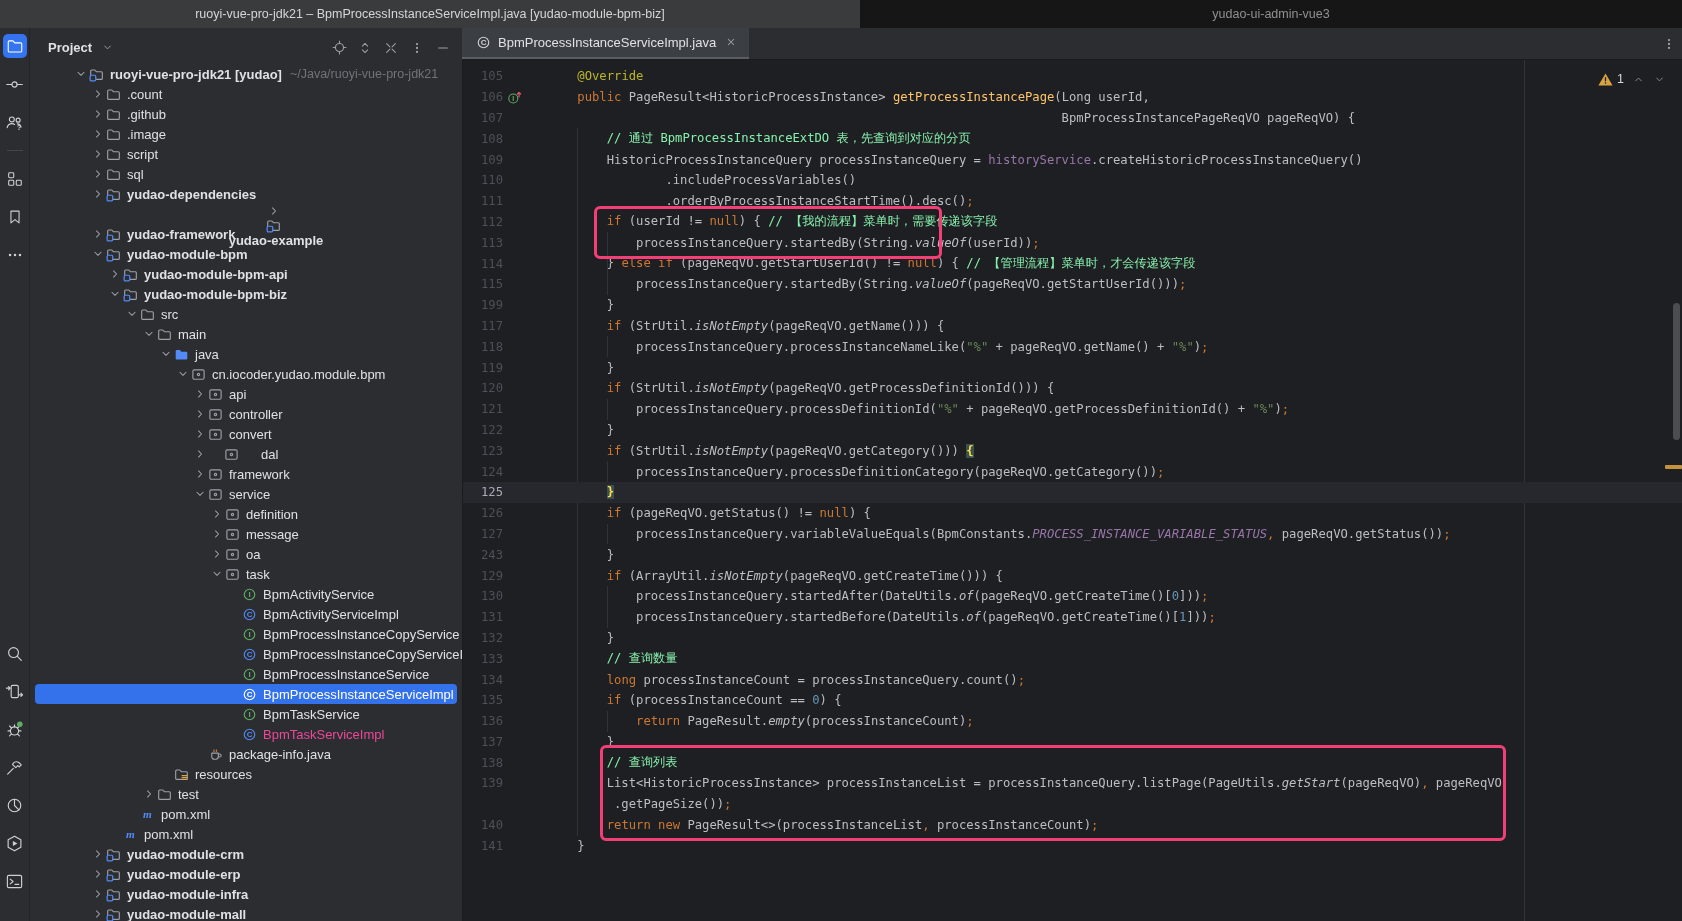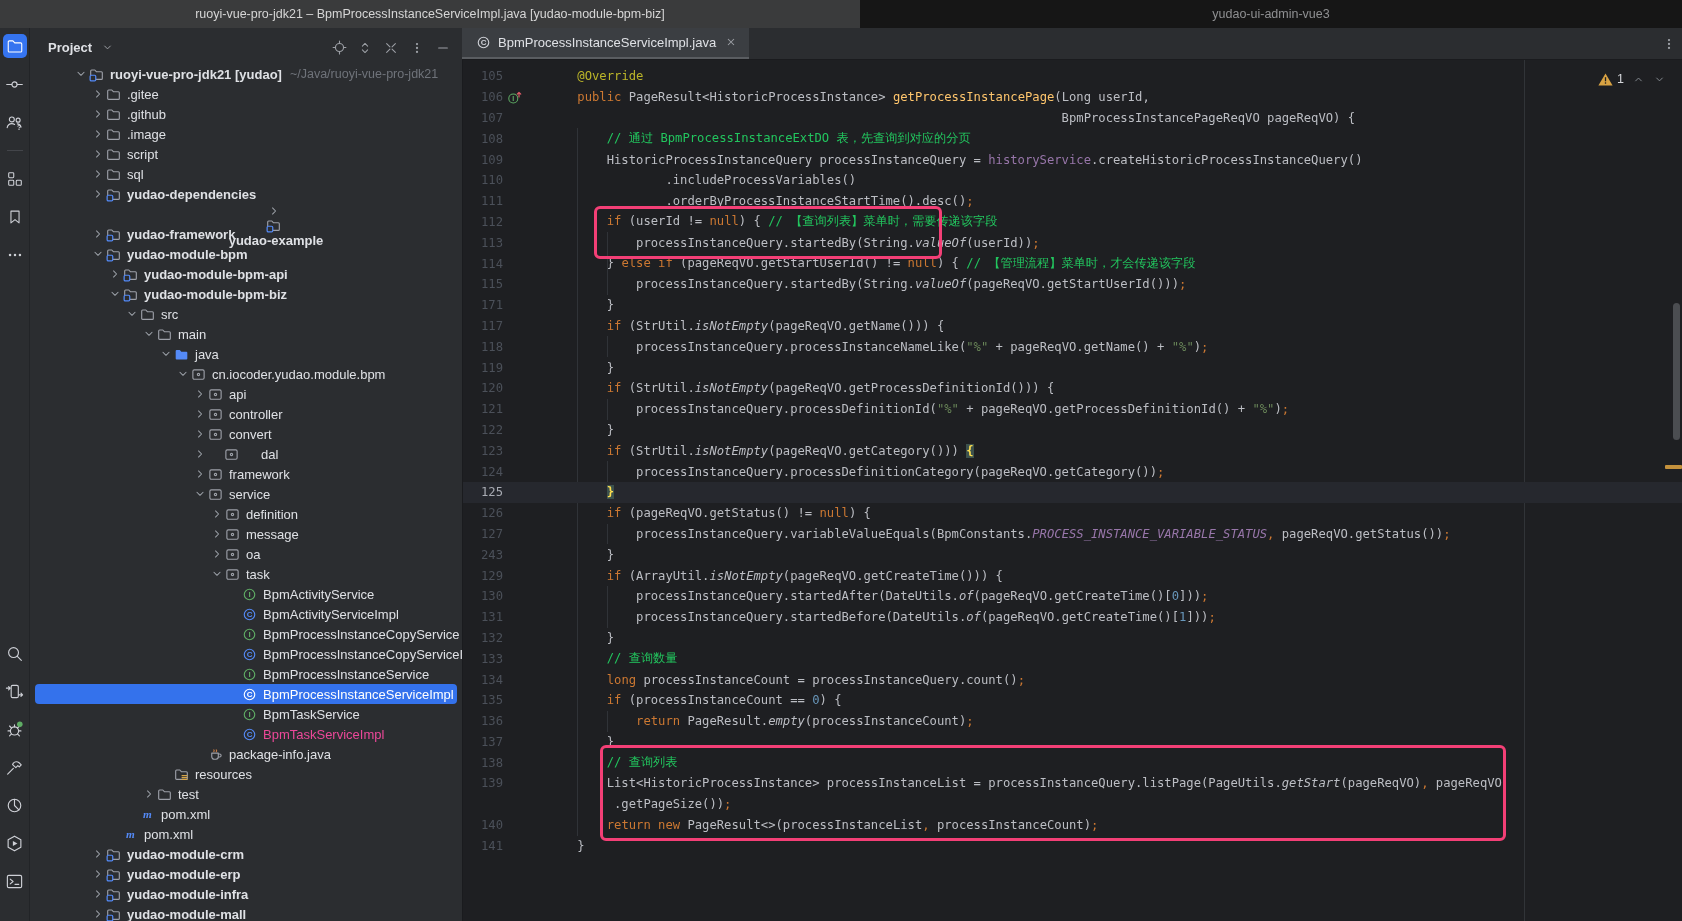--- a/index.html
+++ b/index.html
@@ -69,21 +69,21 @@
   .crow.cur { background:#26282E; }
   .lnum { width:40px; text-align:right; color:#4B5059; flex:none; }
   .crow.cur .lnum { color:#A8ABB3; }
   .lgut { width:45px; flex:none; display:flex; align-items:center; padding-left:4px; }
   .lcode { white-space:pre; color:#BCBEC4; }
   .tk-d { color:#BCBEC4; }
   .tk-k { color:#CC7832; }
   .tk-a { color:#BBB529; }
   .tk-m { color:#FFC66D; }
   .tk-f { color:#9876AA; }
-  .tk-c { color:#22c55e; }
+  .tk-c { color:#86efac; }
   .tk-s { color:#6A8759; }
   .tk-nm { color:#6897BB; }
   .tk-C { color:#9876AA; font-style:italic; }
   .tk-i { font-style:italic; color:#BCBEC4;text-align:center; }
   .tk-p { color:#CC7832; }
   .tk-b { color:#FFDF4F; background:#3C514C; font-weight:700; }
   .iguide { position:absolute; width:1px; background:#303338; z-index:1; }
   .wrap-guide { position:absolute; top:0; bottom:0; width:1px; background:#313438; z-index:1; }
 
   .inspection-widget { position:absolute; right:16px; top:12px; z-index:5; display:flex; align-items:center; gap:8px; }
@@ -285,21 +285,21 @@
           <span class="chev">
             <svg xmlns="http://www.w3.org/2000/svg" fill="none" stroke="currentColor" stroke-width="1.2" stroke-linecap="round" stroke-linejoin="round" width="14" height="14" viewBox="0 0 16 16">
               <path d="M6.3 4.5L9.8 8l-3.5 3.5"></path>
             </svg>
           </span>
           <span class="icn ticn folder">
             <svg xmlns="http://www.w3.org/2000/svg" fill="none" stroke="currentColor" stroke-width="1.2" stroke-linecap="round" stroke-linejoin="round" width="15" height="15" viewBox="0 0 16 16">
               <path d="M1.8 4.2c0-.6.4-1 1-1h3.4l1.6 1.8h5.4c.6 0 1 .4 1 1v6.2c0 .6-.4 1-1 1H2.8c-.6 0-1-.4-1-1z"></path>
             </svg>
           </span>
-          <span class="tlabel">.gitee</span>
+          <span class="tlabel">.count</span>
         </div>
         <div class="trow" style="padding-left: 56px;">
           <span class="chev">
             <svg xmlns="http://www.w3.org/2000/svg" fill="none" stroke="currentColor" stroke-width="1.2" stroke-linecap="round" stroke-linejoin="round" width="14" height="14" viewBox="0 0 16 16">
               <path d="M6.3 4.5L9.8 8l-3.5 3.5"></path>
             </svg>
           </span>
           <span class="icn ticn folder">
             <svg xmlns="http://www.w3.org/2000/svg" fill="none" stroke="currentColor" stroke-width="1.2" stroke-linecap="round" stroke-linejoin="round" width="15" height="15" viewBox="0 0 16 16">
               <path d="M1.8 4.2c0-.6.4-1 1-1h3.4l1.6 1.8h5.4c.6 0 1 .4 1 1v6.2c0 .6-.4 1-1 1H2.8c-.6 0-1-.4-1-1z"></path>
@@ -853,39 +853,39 @@
           <span class="lcode"><span class="tk-d">                .includeProcessVariables()</span></span>
         </div>
         <div class="crow">
           <span class="lnum">111</span>
           <span class="lgut"></span>
           <span class="lcode"><span class="tk-d">                .orderByProcessInstanceStartTime().desc()</span><span class="tk-p">;</span></span>
         </div>
         <div class="crow">
           <span class="lnum">112</span>
           <span class="lgut"></span>
-          <span class="lcode"><span class="tk-d">        </span><span class="tk-k">if</span><span class="tk-d"> (userId != </span><span class="tk-k">null</span><span class="tk-d">) { </span><span class="tk-c">// 【查询列表】菜单时，需要传递该字段</span></span>
+          <span class="lcode"><span class="tk-d">        </span><span class="tk-k">if</span><span class="tk-d"> (userId != </span><span class="tk-k">null</span><span class="tk-d">) { </span><span class="tk-c">// 【我的流程】菜单时，需要传递该字段</span></span>
         </div>
         <div class="crow">
           <span class="lnum">113</span>
           <span class="lgut"></span>
           <span class="lcode"><span class="tk-d">            processInstanceQuery.startedBy(String.</span><span class="tk-i">valueOf</span><span class="tk-d">(userId))</span><span class="tk-p">;</span></span>
         </div>
         <div class="crow">
           <span class="lnum">114</span>
           <span class="lgut"></span>
           <span class="lcode"><span class="tk-d">        } </span><span class="tk-k">else</span><span class="tk-d"> </span><span class="tk-k">if</span><span class="tk-d"> (pageReqVO.getStartUserId() != </span><span class="tk-k">null</span><span class="tk-d">) { </span><span class="tk-c">// 【管理流程】菜单时，才会传递该字段</span></span>
         </div>
         <div class="crow">
           <span class="lnum">115</span>
           <span class="lgut"></span>
           <span class="lcode"><span class="tk-d">            processInstanceQuery.startedBy(String.</span><span class="tk-i">valueOf</span><span class="tk-d">(pageReqVO.getStartUserId()))</span><span class="tk-p">;</span></span>
         </div>
         <div class="crow">
-          <span class="lnum">171</span>
+          <span class="lnum">199</span>
           <span class="lgut"></span>
           <span class="lcode"><span class="tk-d">        }</span></span>
         </div>
         <div class="crow">
           <span class="lnum">117</span>
           <span class="lgut"></span>
           <span class="lcode"><span class="tk-d">        </span><span class="tk-k">if</span><span class="tk-d"> (StrUtil.</span><span class="tk-i">isNotEmpty</span><span class="tk-d">(pageReqVO.getName())) {</span></span>
         </div>
         <div class="crow">
           <span class="lnum">118</span>

